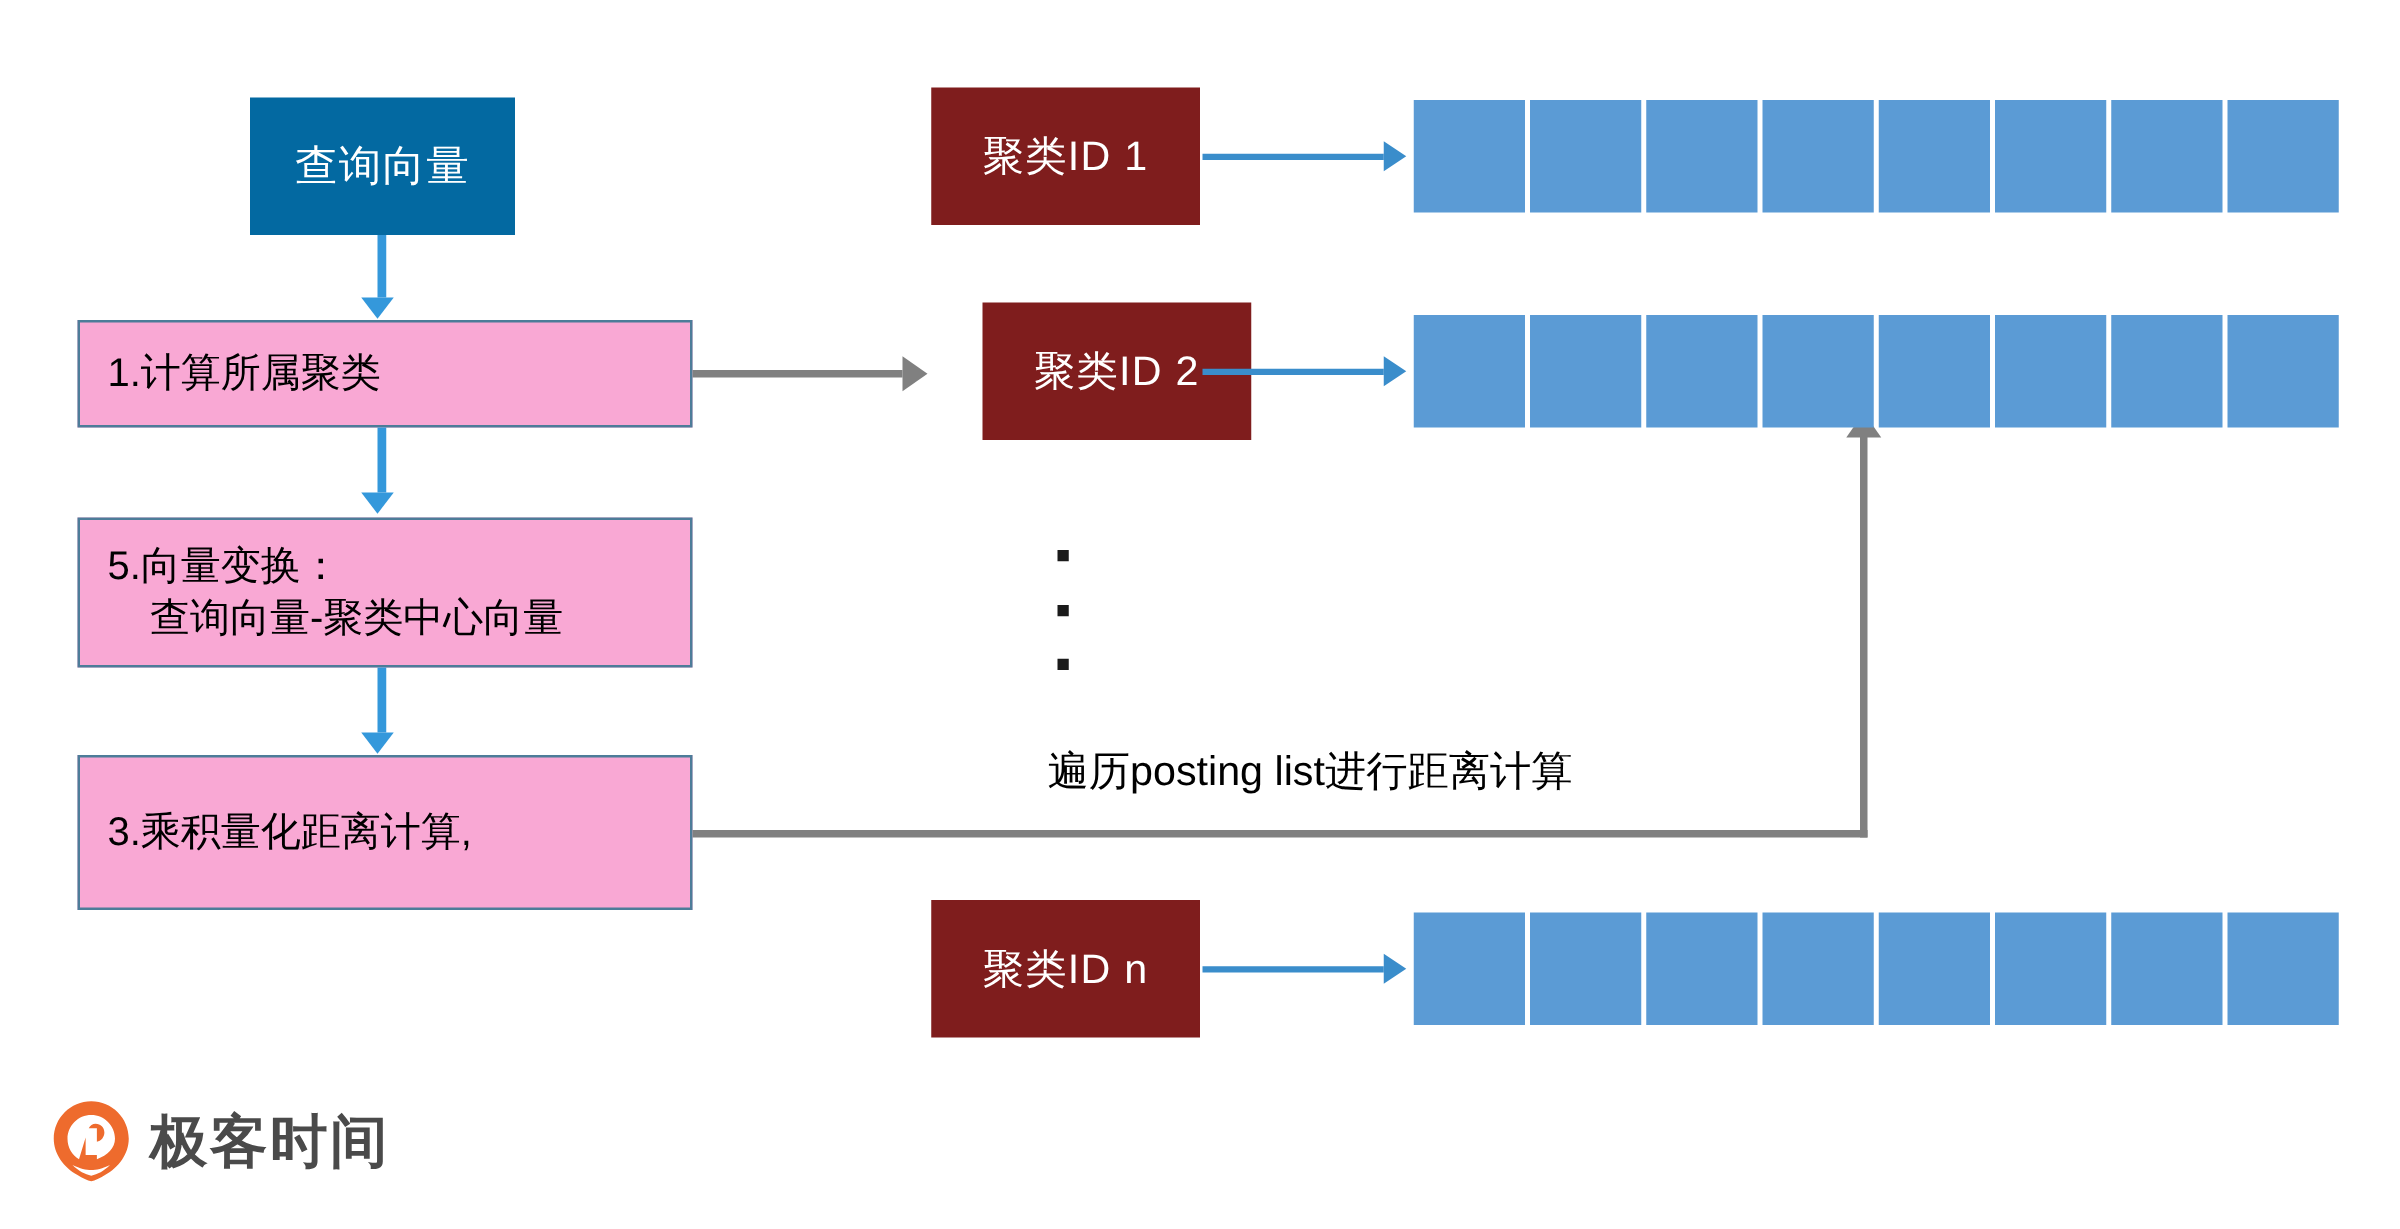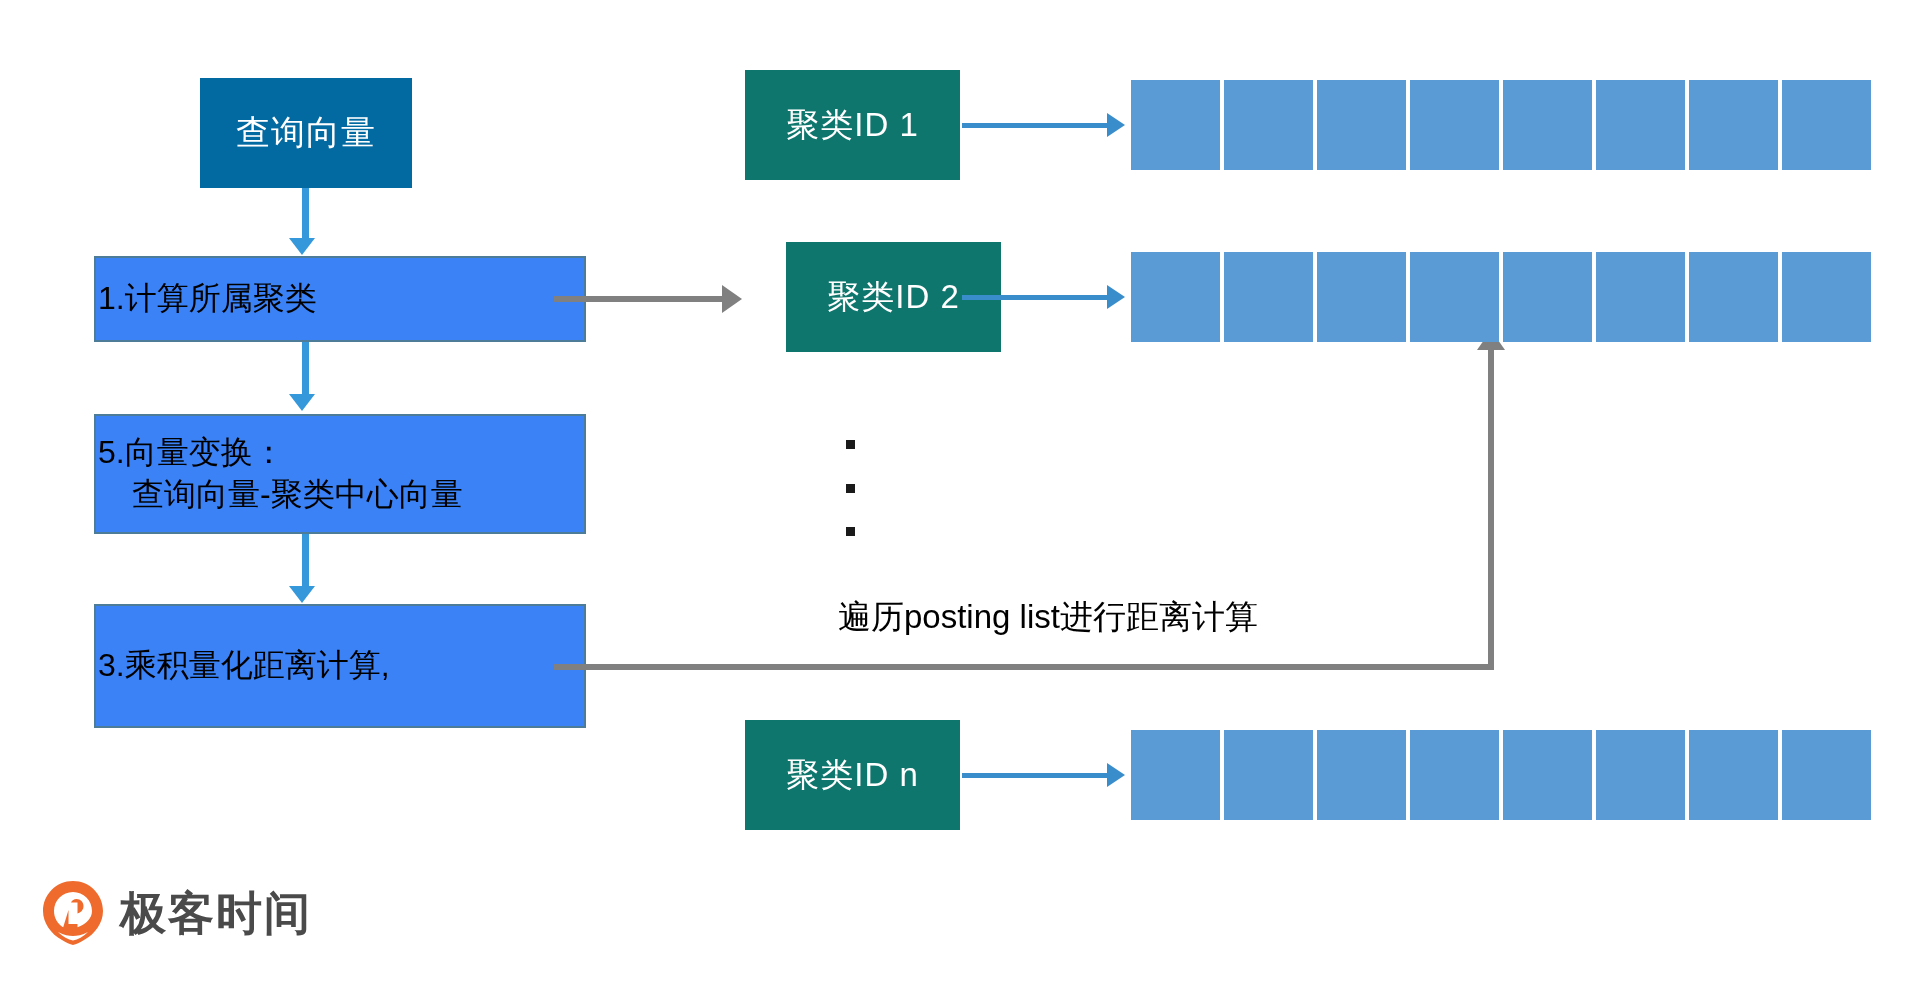--- a/index.html
+++ b/index.html
@@ -33,43 +33,42 @@
     align-items: center;
     justify-content: center;
     font-size: 34px;
     letter-spacing: 1px;
   }
 
   
   .step-box {
     left: 62px;
     width: 492px;
-    background: #3b82f6;
+    background: #f9a8d4;
     border: 2px solid #4D7C99;
     display: flex;
     flex-direction: column;
     justify-content: center;
-    padding-left: 2px;
+    padding-left: 22px;
     font-size: 32px;
     line-height: 1.30;
     color: #000000;
-    margin-left: 32px;
   }
   .step-line2 { padding-left: 34px; }
 
   #step1 { top: 256px; height: 86px; }
   #step2 { top: 414px; height: 120px; }
   #step3 { top: 604px; height: 124px; }
 
   
   .cluster-box {
     left: 745px;
     width: 215px;
     height: 110px;
-    background: #0f766e;
+    background: #7f1d1d;
     color: #ffffff;
     display: flex;
     align-items: center;
     justify-content: center;
     font-size: 33px;
     letter-spacing: 1px;
   }
   #cluster1 { top: 70px; }
   #cluster2 { top: 242px; margin-left: 41px; }
   #clustern { top: 720px; }

